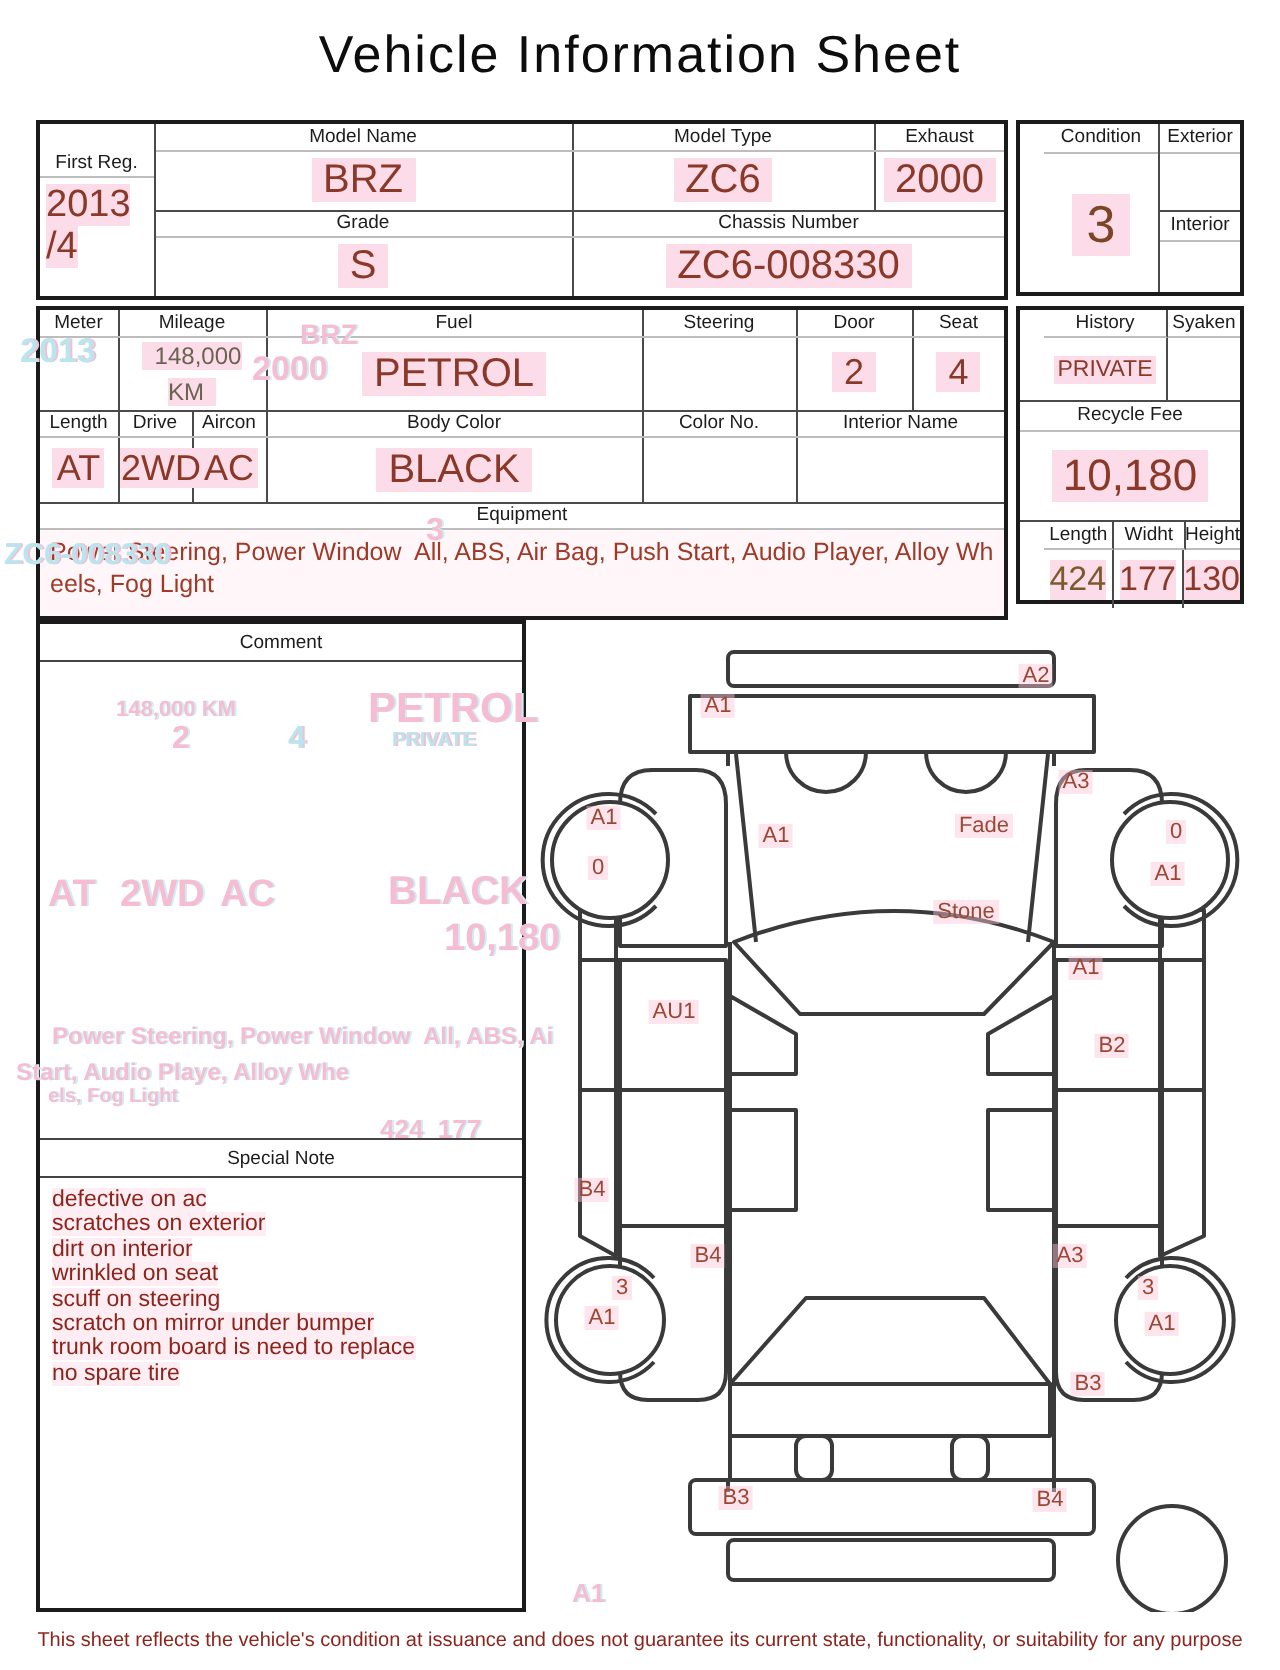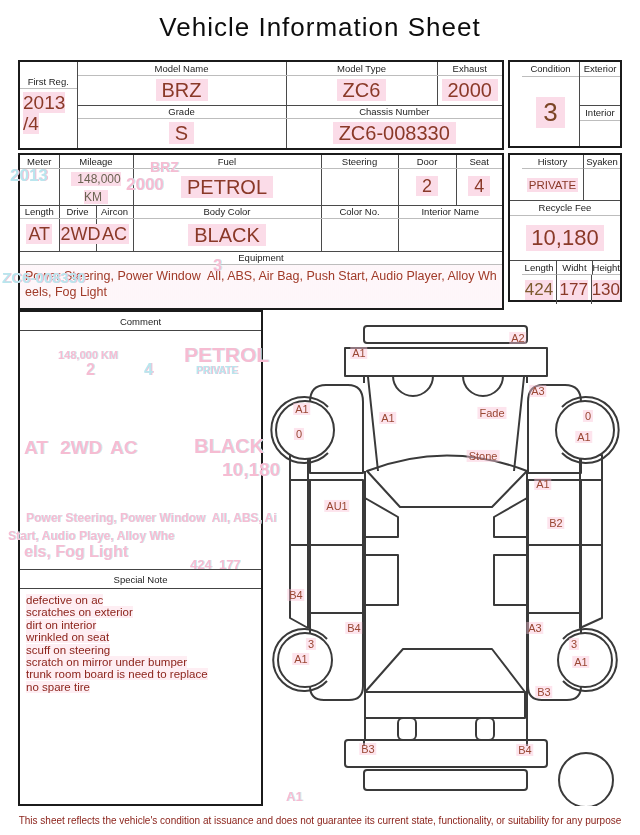--- a/index.html
+++ b/index.html
@@ -305,19 +305,19 @@
       <div class="ghost cyan" style="left: 144px; top: 362px; font-size: 16px;">4</div>
       <div class="ghost pink" style="left: 184px; top: 344px; font-size: 21px;">PETROL</div>
       <div class="ghost cyan" style="left: 196px; top: 366px; font-size: 10px;">PRIVATE</div>
       <div class="ghost pink" style="left: 24px; top: 438px; font-size: 19px;">AT</div>
       <div class="ghost pink" style="left: 60px; top: 438px; font-size: 19px;">2WD</div>
       <div class="ghost pink" style="left: 110px; top: 438px; font-size: 19px;">AC</div>
       <div class="ghost pink" style="left: 194px; top: 436px; font-size: 20px;">BLACK</div>
       <div class="ghost pink" style="left: 222px; top: 460px; font-size: 19px;">10,180</div>
       <div class="ghost pink" style="left: 26px; top: 512px; font-size: 12px;">Power Steering, Power Window  All, ABS, Ai</div>
       <div class="ghost pink" style="left: 8px; top: 530px; font-size: 12px;">Start, Audio Playe, Alloy Whe</div>
-      <div class="ghost pink" style="left: 24px; top: 544px; font-size: 16px; text-align: center;">els, Fog Light</div>
+      <div class="ghost pink" style="left: 24px; top: 544px; font-size: 10px; text-align: center;">els, Fog Light</div>
       <div class="ghost pink" style="left: 190px; top: 558px; font-size: 13px;">424  177</div>
       <div class="ghost pink" style="left: 286px; top: 790px; font-size: 13px;">A1</div>
     </div>
 
   <div id="disclaimer">This sheet reflects the vehicle's condition at issuance and does not guarantee its current state, functionality, or suitability for any purpose</div>
 </div>
 
 </body></html>

